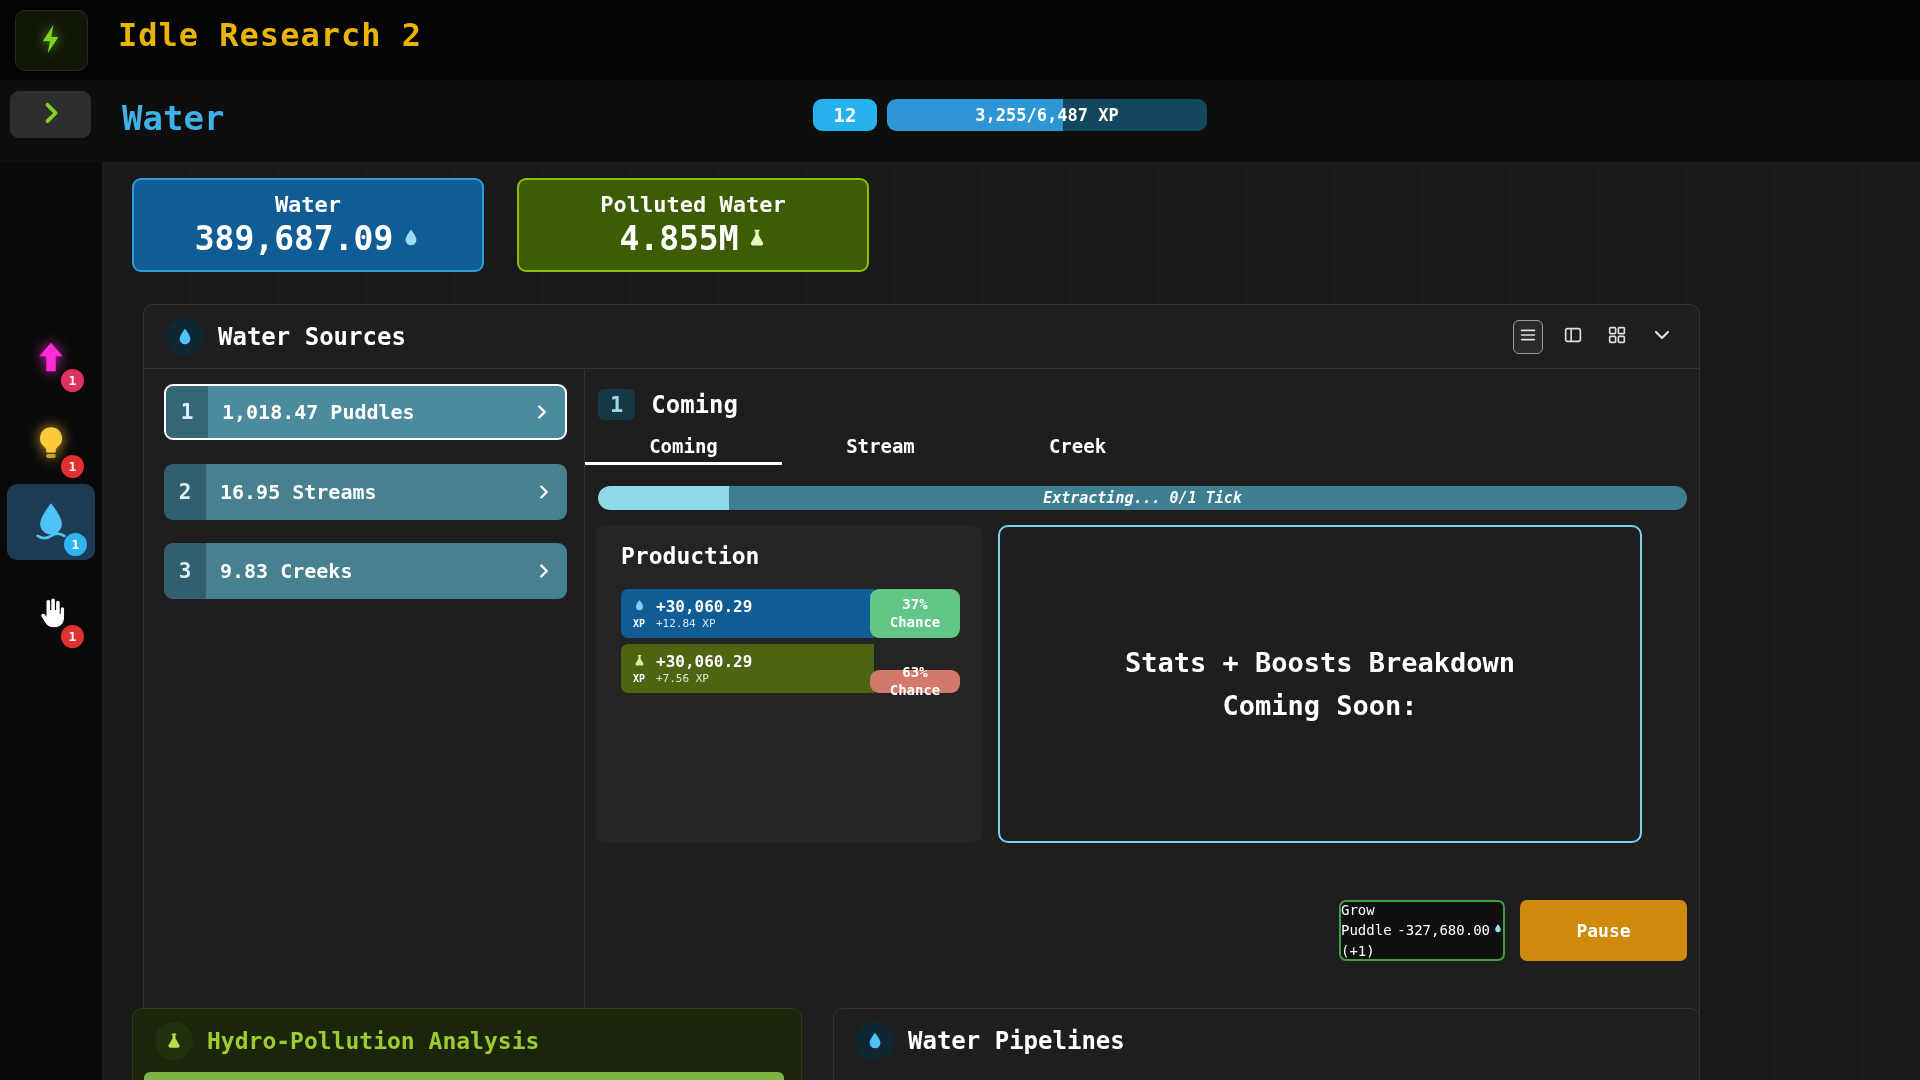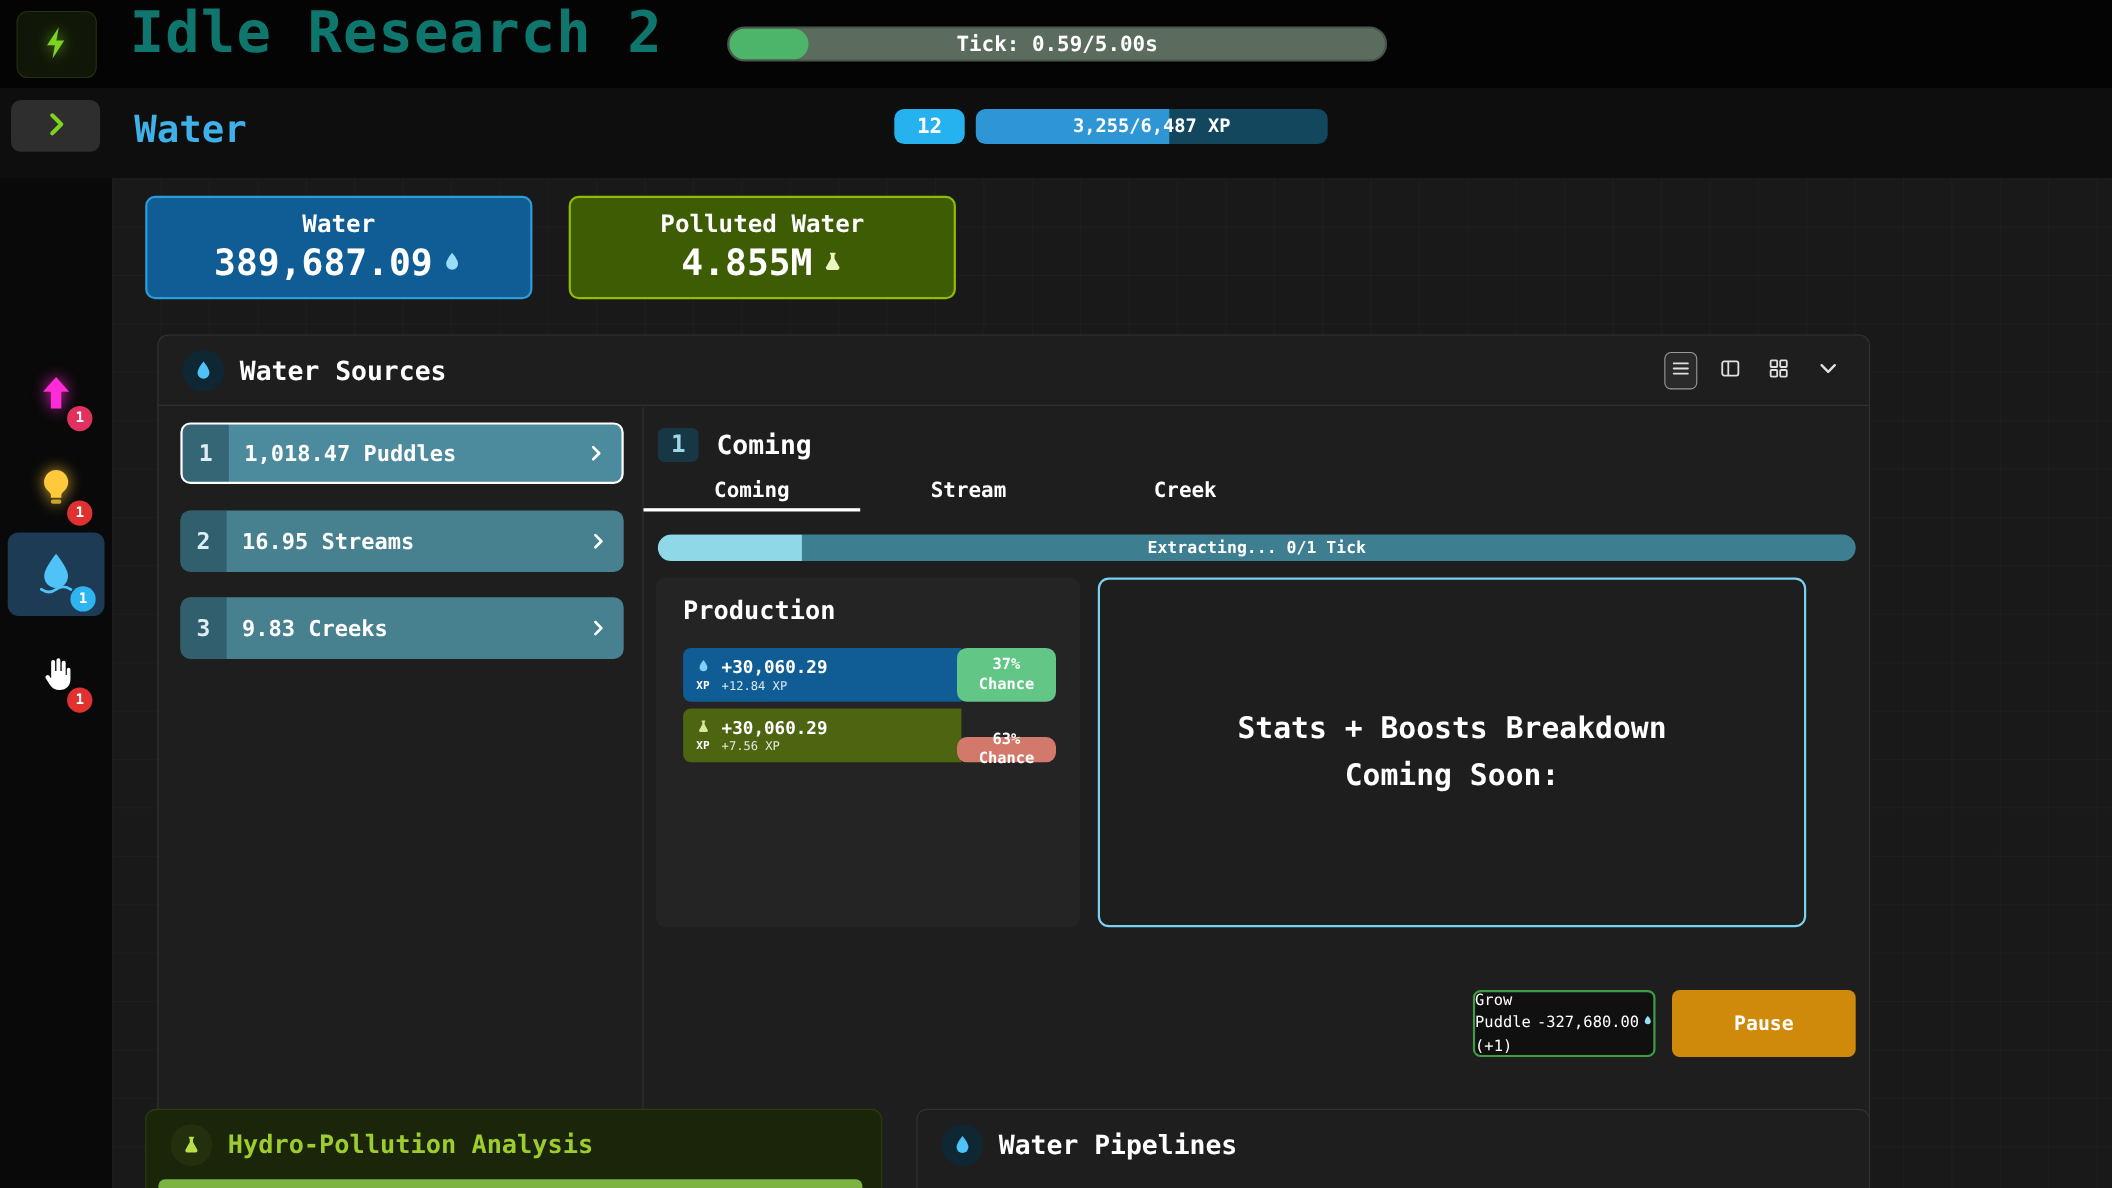--- a/index.html
+++ b/index.html
@@ -14,22 +14,22 @@
 
   
   .topbar { position:absolute; left:0; top:0; width:1920px; height:80px; background:#040404; }
   .logo-box {
     position:absolute; left:15px; top:10px; width:73px; height:61px;
     background:#111708; border:1px solid #22300f; border-radius:10px;
     display:flex; align-items:center; justify-content:center;
   }
   .logo-box svg { filter: drop-shadow(0 0 6px rgba(126,211,33,.7)); }
   .app-title {
-    position:absolute; left:118px; top:0; font-size:52px; font-weight:bold;
-    color:#0f766e; letter-spacing:1px; white-space:nowrap;
+    position:absolute; left:118px; top:16px; font-size:32px; font-weight:bold;
+    color:#eab308; letter-spacing:1px; white-space:nowrap;
   }
   .pillbar { position:absolute; border-radius:16px; overflow:hidden; }
   .pillbar .fill { position:absolute; left:0; top:0; bottom:0; }
   .pillbar .bar-label {
     position:absolute; inset:0; display:flex; align-items:center; justify-content:center;
     font-weight:bold; white-space:nowrap; z-index:2;
   }
   .tick-bar { left:661px; top:24px; width:600px; height:32px; background:#5b6b5e; border:2px solid #46564a; }
   .tick-bar .fill { background:#4db56a; border-radius:14px; }
   .tick-bar .bar-label { font-size:19px; }
@@ -121,21 +121,21 @@
   .details-title { font-size:24px; font-weight:bold; }
   .tabs { position:absolute; left:441px; top:124px; display:flex; }
   .tab {
     width:197px; height:36px; display:flex; align-items:center; justify-content:center;
     font-size:19px; font-weight:bold; cursor:pointer; border-bottom:3px solid transparent;
   }
   .tab.active { border-bottom:3px solid #ffffff; }
 
   .extract-bar { left:454px; top:181px; width:1089px; height:24px; background:#3e7e91; border-radius:12px; }
   .extract-bar .fill { background:#8fd8e8; border-radius:12px 0 0 12px; }
-  .extract-bar .bar-label { font-size:15px; }
+  .extract-bar .bar-label { font-size:15px;font-style:italic; }
 
   .production-box {
     position:absolute; left:452px; top:220px; width:386px; height:318px;
     background:#242424; border-radius:9px;
   }
   .prod-title { position:absolute; left:25px; top:18px; font-size:23px; font-weight:bold; }
   .prod-row { position:absolute; left:25px; width:339px; height:49px; display:flex; border-radius:7px; }
   .prod-row .bar { flex:1; display:flex; align-items:center; gap:7px; padding-left:8px; border-radius:7px 0 0 7px; overflow:hidden; }
   .prod-row.water .bar { background:#0f5d94; }
   .prod-row.polluted .bar { background:#4d6410; }
@@ -194,24 +194,20 @@
 
 <div class="topbar">
   <div class="logo-box">
     <span>
       <svg width="34" height="42" viewBox="0 0 24 24">
           <path d="M13 2 5.5 13.5h5L9 22l7.5-11.5h-5z" fill="#7ed321"></path>
         </svg>
     </span>
   </div>
   <div class="app-title">Idle Research 2</div>
-  <div class="pillbar tick-bar">
-    <div class="fill" style="width: 12%;"></div>
-    <div class="bar-label">Tick: 0.59/5.00s</div>
-  </div>
 </div>
 
 <div class="header-row">
   <div class="back-btn">
     <span>
       <svg width="28" height="28" viewBox="0 0 24 24">
           <polyline points="9 5 16 12 9 19" fill="none" stroke="#7ed321" stroke-width="3.2" stroke-linecap="round" stroke-linejoin="round"></polyline>
         </svg>
     </span>
   </div>

